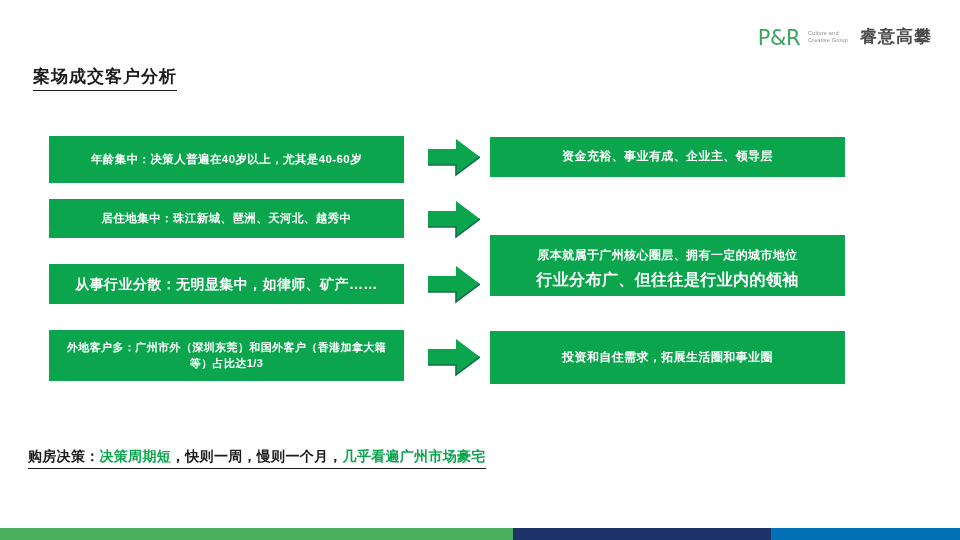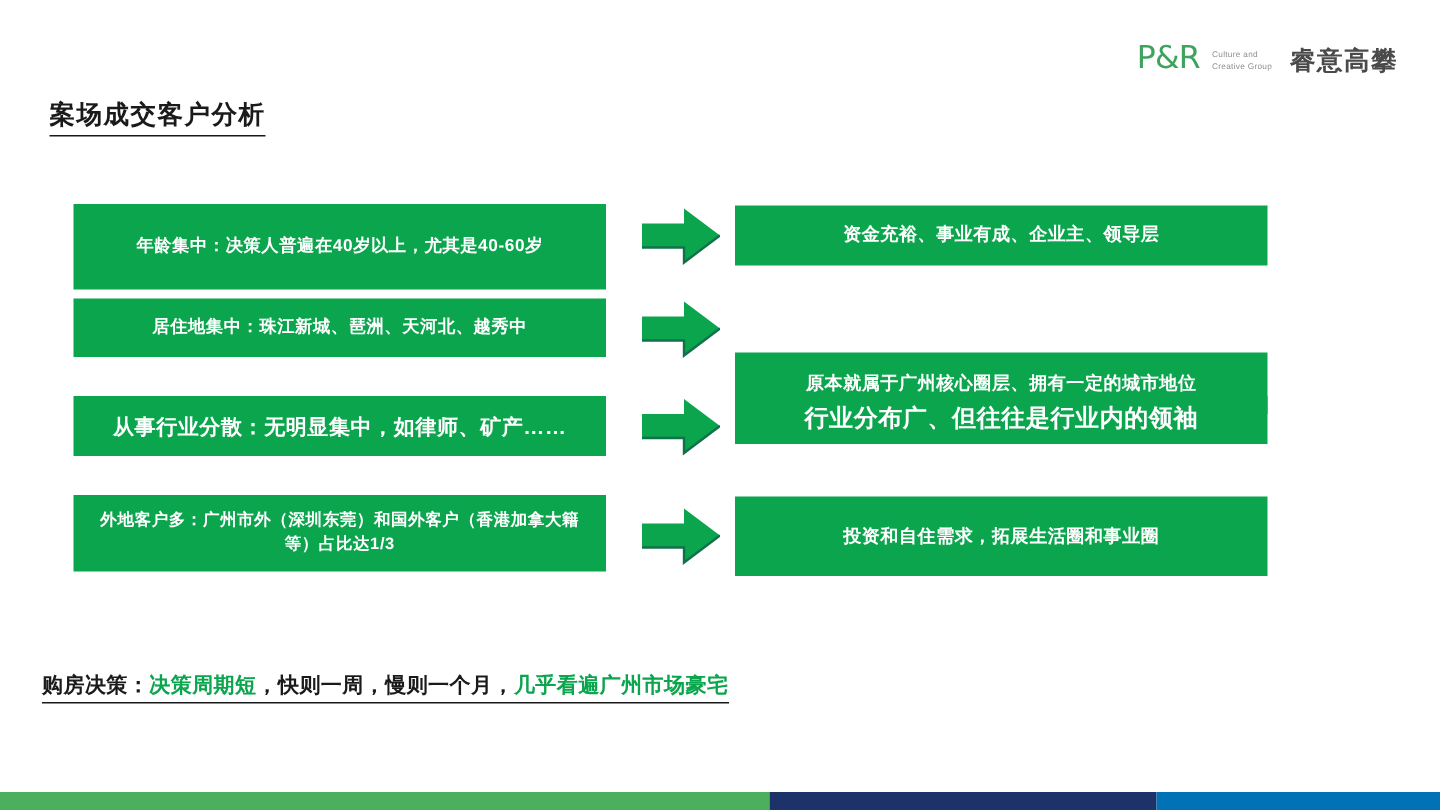--- a/index.html
+++ b/index.html
@@ -13,21 +13,21 @@
     position: relative;
     width: 960px; height: 540px;
     background: #ffffff;
   }
 
   
   .logo {
     position: absolute;
     top: 28px; right: 28px;
     display: flex;
-    align-items: flex-end;
+    align-items: flex-start;
     gap: 8px;
   }
   .logo-pr {
     font-size: 21px;
     font-weight: 400;
     letter-spacing: -0.5px;
     color: #3EA35E;
     font-family: "DejaVu Sans", sans-serif;
     line-height: 1;
   }
@@ -127,21 +127,21 @@
     <span class="logo-pr">P&amp;R</span>
     <span class="logo-sub">Culture and Creative Group</span>
     <span class="logo-cn">睿意高攀</span>
   </div>
 
   <div class="title">案场成交客户分析</div>
 
   <div class="rows">
 
     <div class="row">
-      <div class="box box-left" style="top:136px; height:57px; font-size:11.5px;">年龄集中：决策人普遍在40岁以上，尤其是40-60岁</div>
+      <div class="box box-left" style="top:136px; height:47px; font-size:11.5px;">年龄集中：决策人普遍在40岁以上，尤其是40-60岁</div>
       <div class="arrow" style="top:137px; height:40px;">
         <svg viewBox="0 0 52 40" preserveAspectRatio="none" aria-hidden="true">
           <polygon points="0,12 28,12 28,2 52,20 28,38 28,28 0,28" fill="#0BA54D"></polygon>
           <polyline points="0,28 28,28 28,38 52,20" fill="none" stroke="#12714A" stroke-width="1.6"></polyline>
         </svg>
       </div>
       <div class="box box-right" style="top:137px; height:40px; font-size:12px;">资金充裕、事业有成、企业主、领导层</div>
     </div>
 
     <div class="row">

